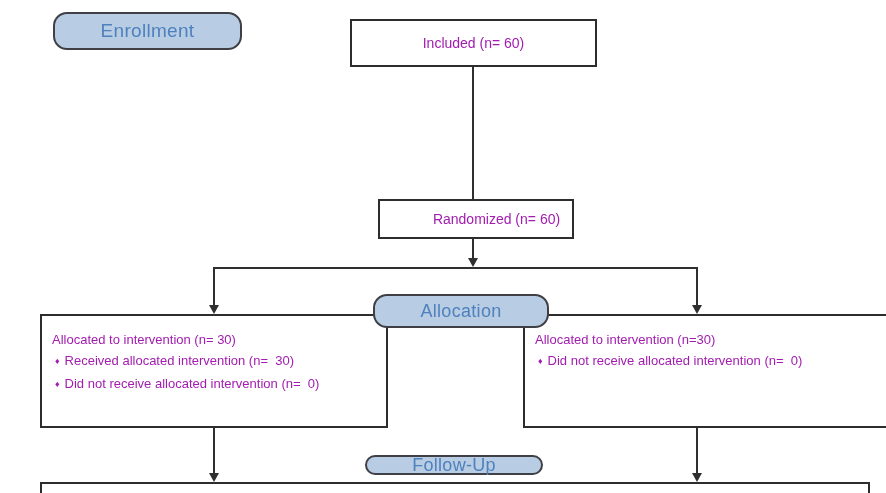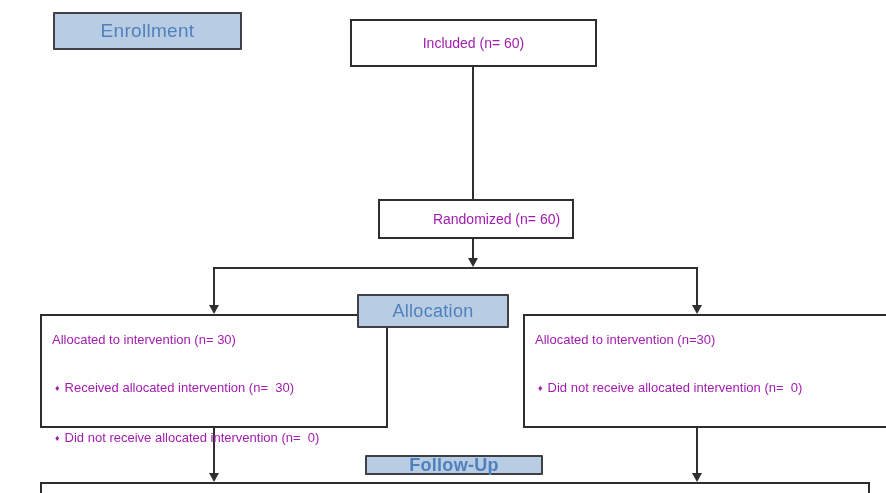--- a/index.html
+++ b/index.html
@@ -21,54 +21,54 @@
   }
   
   .flowbox{
     position:absolute;background:#fff;
     border:2px solid var(--box-border,#2d2d2d);
     box-sizing:border-box;color:#a21caf;
   }
   .centerbox{display:flex;align-items:center;justify-content:center;font-size:14px;}
   .allocbox{font-size:13px;line-height:21px;padding:13px 6px 0 10px;}
   .allocbox .line{white-space:pre;}
-  .bullet-line{padding-left:3px;margin-top:27px;}
+  .bullet-line{padding-left:3px;}
   .bullet{font-size:9px;margin-right:5px;position:relative;top:-1px;}
   
   .badge{
     position:absolute;
     background:var(--badge-fill,#b8cce4);
     border:2px solid var(--badge-border,#3f3f46);
-    border-radius:1px;
+    border-radius:14px;
     color:var(--badge-text,#4f81bd);
     display:flex;align-items:center;justify-content:center;
     box-sizing:border-box;
     font-size:18px;letter-spacing:.3px;
   }
   
   #badge-enrollment{left:53px;top:12px;width:189px;height:38px;font-size:19px;}
   #box-included{left:350px;top:19px;width:247px;height:48px;}
   #line-included-randomized{left:472px;top:66px;height:134px;}
   #box-randomized{left:378px;top:199px;width:196px;height:40px;padding-left:41px;}
   #line-randomized-branch{left:472px;top:238px;height:22px;}
   #arrow-randomized{left:468px;top:258px;}
   #line-branch{left:213px;top:267px;width:485px;}
   #line-branch-left{left:213px;top:267px;height:40px;}
   #line-branch-right{left:696px;top:267px;height:40px;}
   #arrow-left-alloc{left:209px;top:305px;}
   #arrow-right-alloc{left:692px;top:305px;}
   #box-alloc-left{left:40px;top:314px;width:348px;height:114px;}
   #box-alloc-right{left:523px;top:314px;width:373px;height:114px;}
-  #badge-allocation{left:357px;top:294px;width:152px;height:34px;}
+  #badge-allocation{left:373px;top:294px;width:176px;height:34px;}
   #line-left-followup{left:213px;top:427px;height:48px;}
   #line-right-followup{left:696px;top:427px;height:48px;}
   #arrow-left-followup{left:209px;top:473px;}
   #arrow-right-followup{left:692px;top:473px;}
   #box-followup{left:40px;top:482px;width:830px;height:24px;border-bottom:none;}
-  #badge-followup{left:365px;top:455px;width:178px;height:20px;font-weight:bold;}
+  #badge-followup{left:365px;top:455px;width:178px;height:20px;}
 </style>
 </head>
 <body>
 
 <div id="canvas" style="--badge-fill: #b8cce4; --badge-border: #3f3f46; --badge-text: #4f81bd; --box-border: #2d2d2d; --line: #2f2f2f;">
 
   <div class="vline" id="line-included-randomized"></div>
   <div class="vline" id="line-randomized-branch"></div>
   <div class="arrowhead" id="arrow-randomized"></div>
   <div class="hline" id="line-branch"></div>

